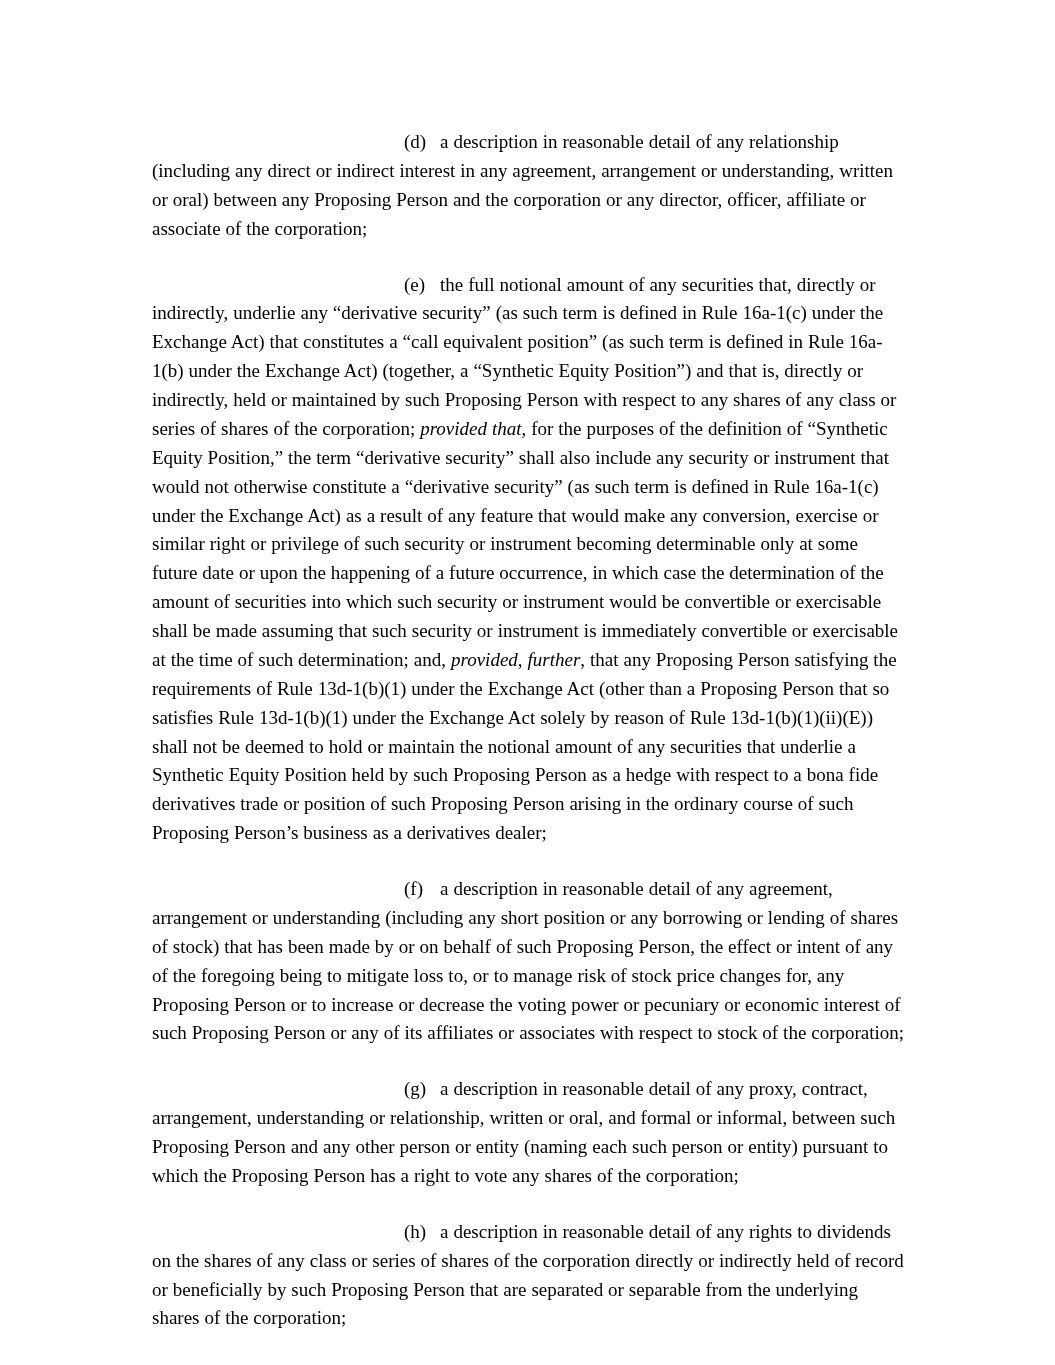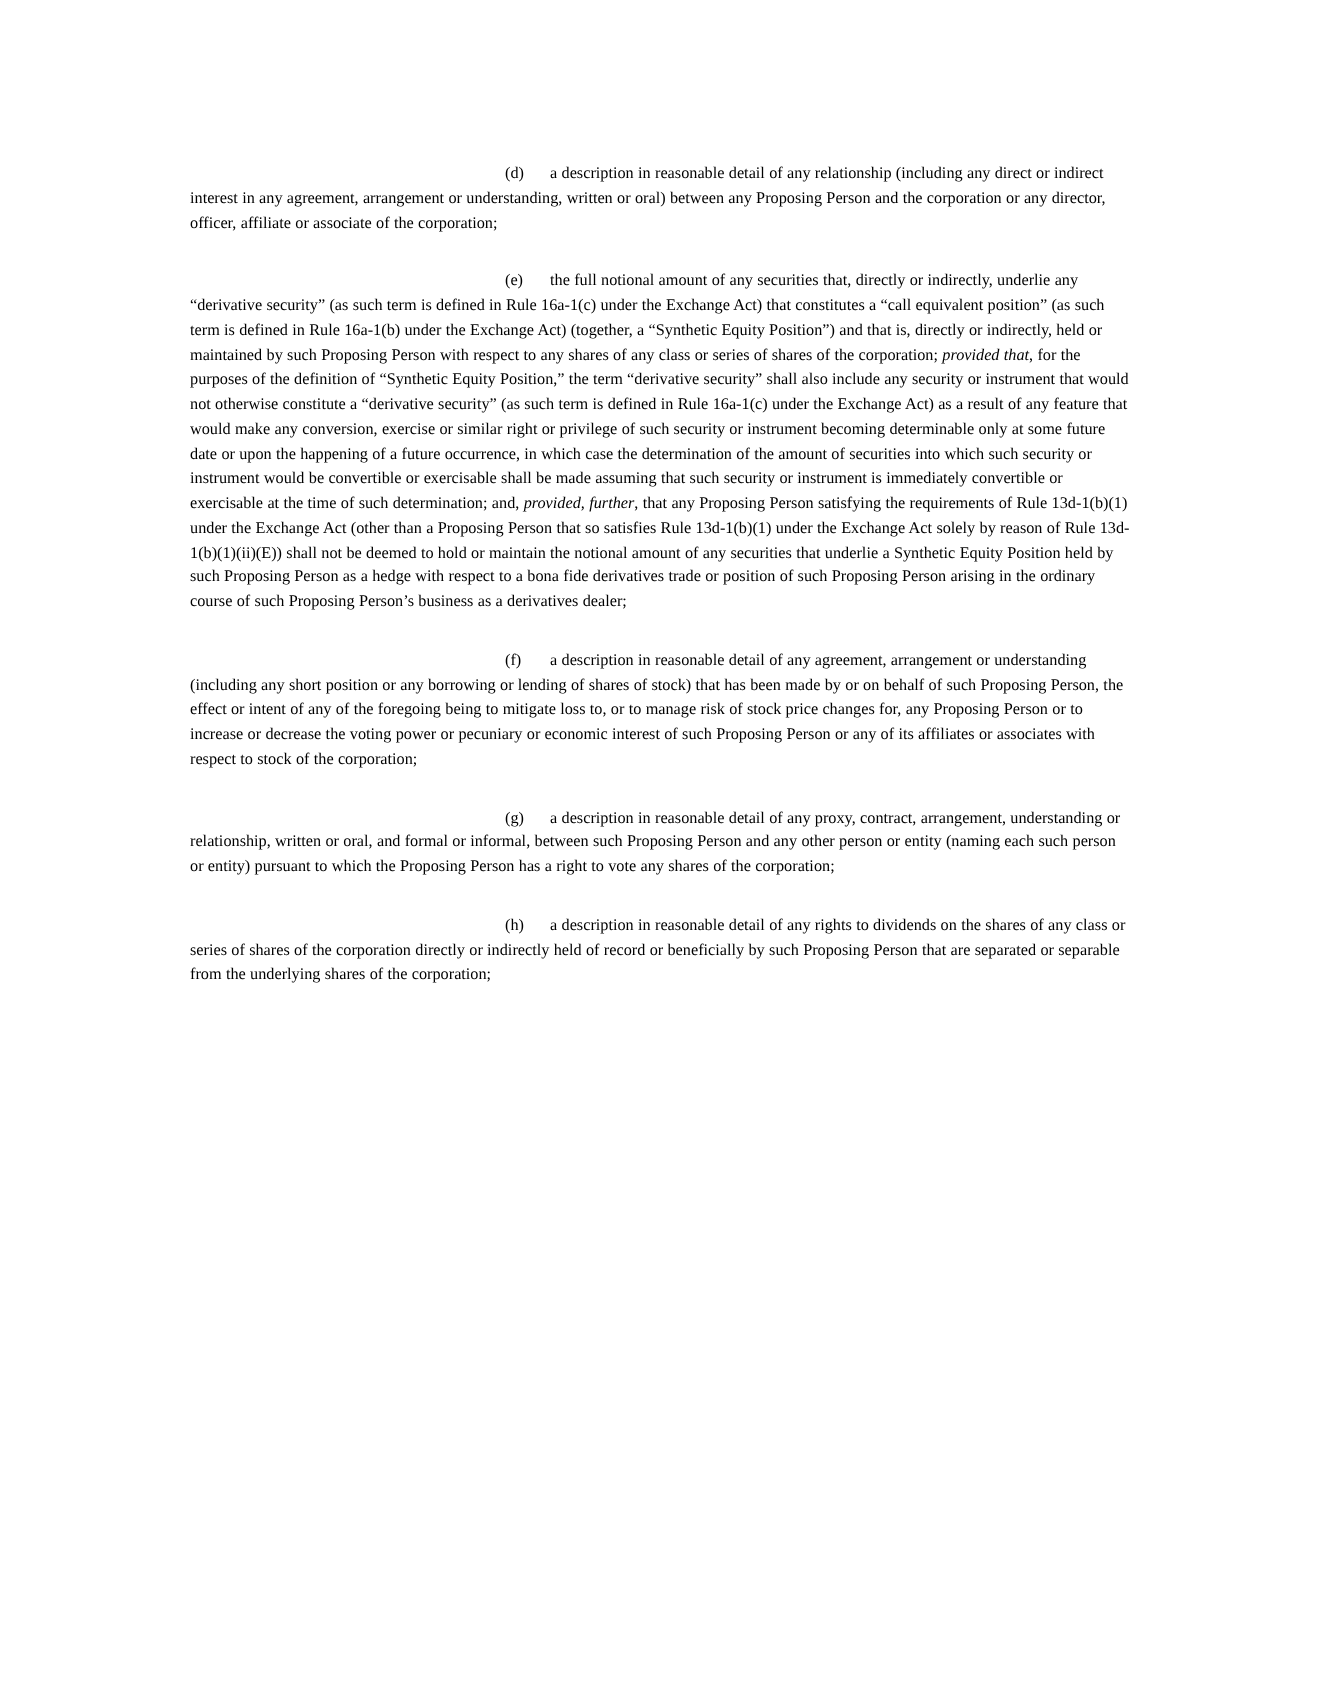--- a/index.html
+++ b/index.html
@@ -14,21 +14,21 @@
     color: #000000;
   }
   .page {
     width: 1055px;
     min-height: 1365px;
     box-sizing: border-box;
     padding: 128px 150px 60px 152px;
     background: #ffffff;
   }
   .para {
-    font-size: 13px;
+    font-size: 19px;
     line-height: 1.52;
     text-align: left;
     margin: 0 0 27px 0;
     text-indent: 0;
     word-spacing: 0.2px;
   }
   .para:last-child {
     margin-bottom: 0;
   }
   .marker {

